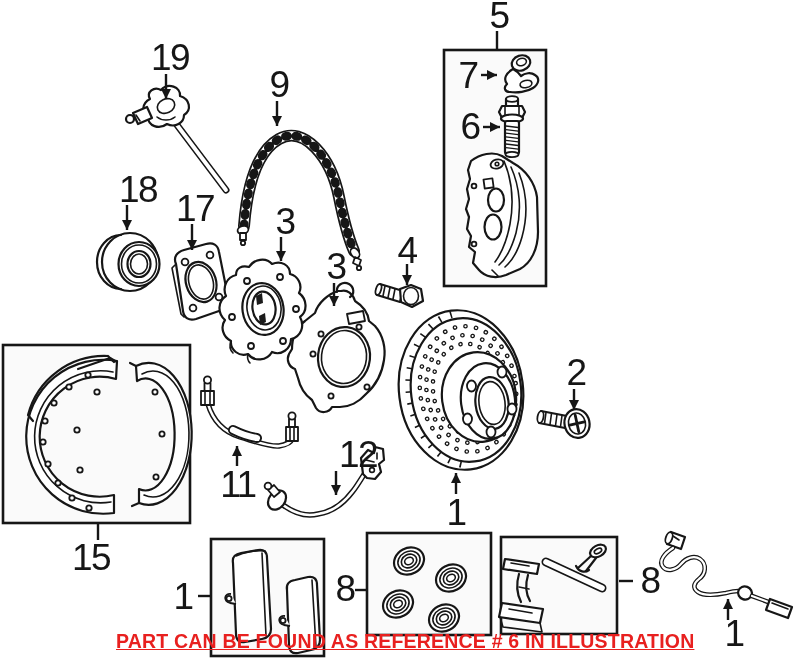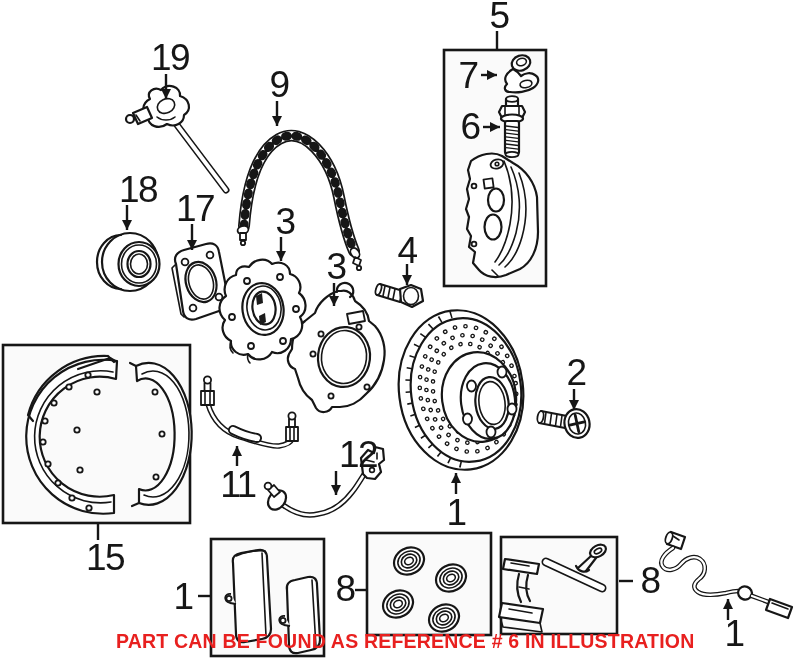--- a/index.html
+++ b/index.html
@@ -2,21 +2,21 @@
 <html><head>
 <meta charset="utf-8">
 <style>
   html,body{margin:0;padding:0;background:#ffffff;}
   .stage{position:relative;width:800px;height:658px;background:#ffffff;overflow:hidden;
          font-family:"Liberation Sans",sans-serif;}
   .stage svg{position:absolute;left:0;top:0;}
   .callout{position:absolute;transform:translate(-50%,-50%);font-size:37px;line-height:1;
            color:#161616;letter-spacing:-1.5px;white-space:nowrap;user-select:none;}
   .notice{position:absolute;left:116px;top:630px;font-size:19.5px;font-weight:bold;
-          color:#e8201f;white-space:nowrap;letter-spacing:.2px;}
+          color:#e8201f;white-space:nowrap;letter-spacing:.2px;text-decoration:underline;}
   
   .ln{fill:none;stroke:#161616;stroke-width:2.2;stroke-linecap:round;stroke-linejoin:round;}
   .lt{fill:none;stroke:#161616;stroke-width:1.6;stroke-linecap:round;stroke-linejoin:round;}
   .wf{fill:#ffffff;stroke:#161616;stroke-width:2.2;stroke-linejoin:round;}
   .wf2{fill:#ffffff;stroke:#161616;stroke-width:1.8;stroke-linejoin:round;}
   .box{fill:#fafafa;stroke:#161616;stroke-width:2.6;}
   .core{fill:none;stroke:#ffffff;stroke-linecap:round;}
   .tube{fill:none;stroke:#161616;stroke-linecap:round;}
 </style>
 </head>
@@ -347,21 +347,21 @@
 <div class="callout" style="left:499px;top:15px">5</div>
 <div class="callout" style="left:470px;top:126px">6</div>
 <div class="callout" style="left:468px;top:75px">7</div>
 <div class="callout" style="left:345px;top:588px">8</div>
 <div class="callout" style="left:279px;top:84px">9</div>
 <div class="callout" style="left:734px;top:633px">1</div>
 <div class="callout" style="left:238px;top:484px">11</div>
 <div class="callout" style="left:358px;top:454px">12</div>
 <div class="callout" style="left:183px;top:596px">1</div>
 <div class="callout" style="left:650px;top:580px">8</div>
-<div class="callout" style="left:105px;top:557px">15</div>
+<div class="callout" style="left:91px;top:557px">15</div>
 <div class="callout" style="left:285px;top:221px">3</div>
 <div class="callout" style="left:195px;top:208px">17</div>
 <div class="callout" style="left:138px;top:189px">18</div>
 <div class="callout" style="left:170px;top:57px">19</div>
 
 <div class="notice">PART CAN BE FOUND AS REFERENCE # 6 IN ILLUSTRATION</div>
 
 </div>
 
 </body></html>

